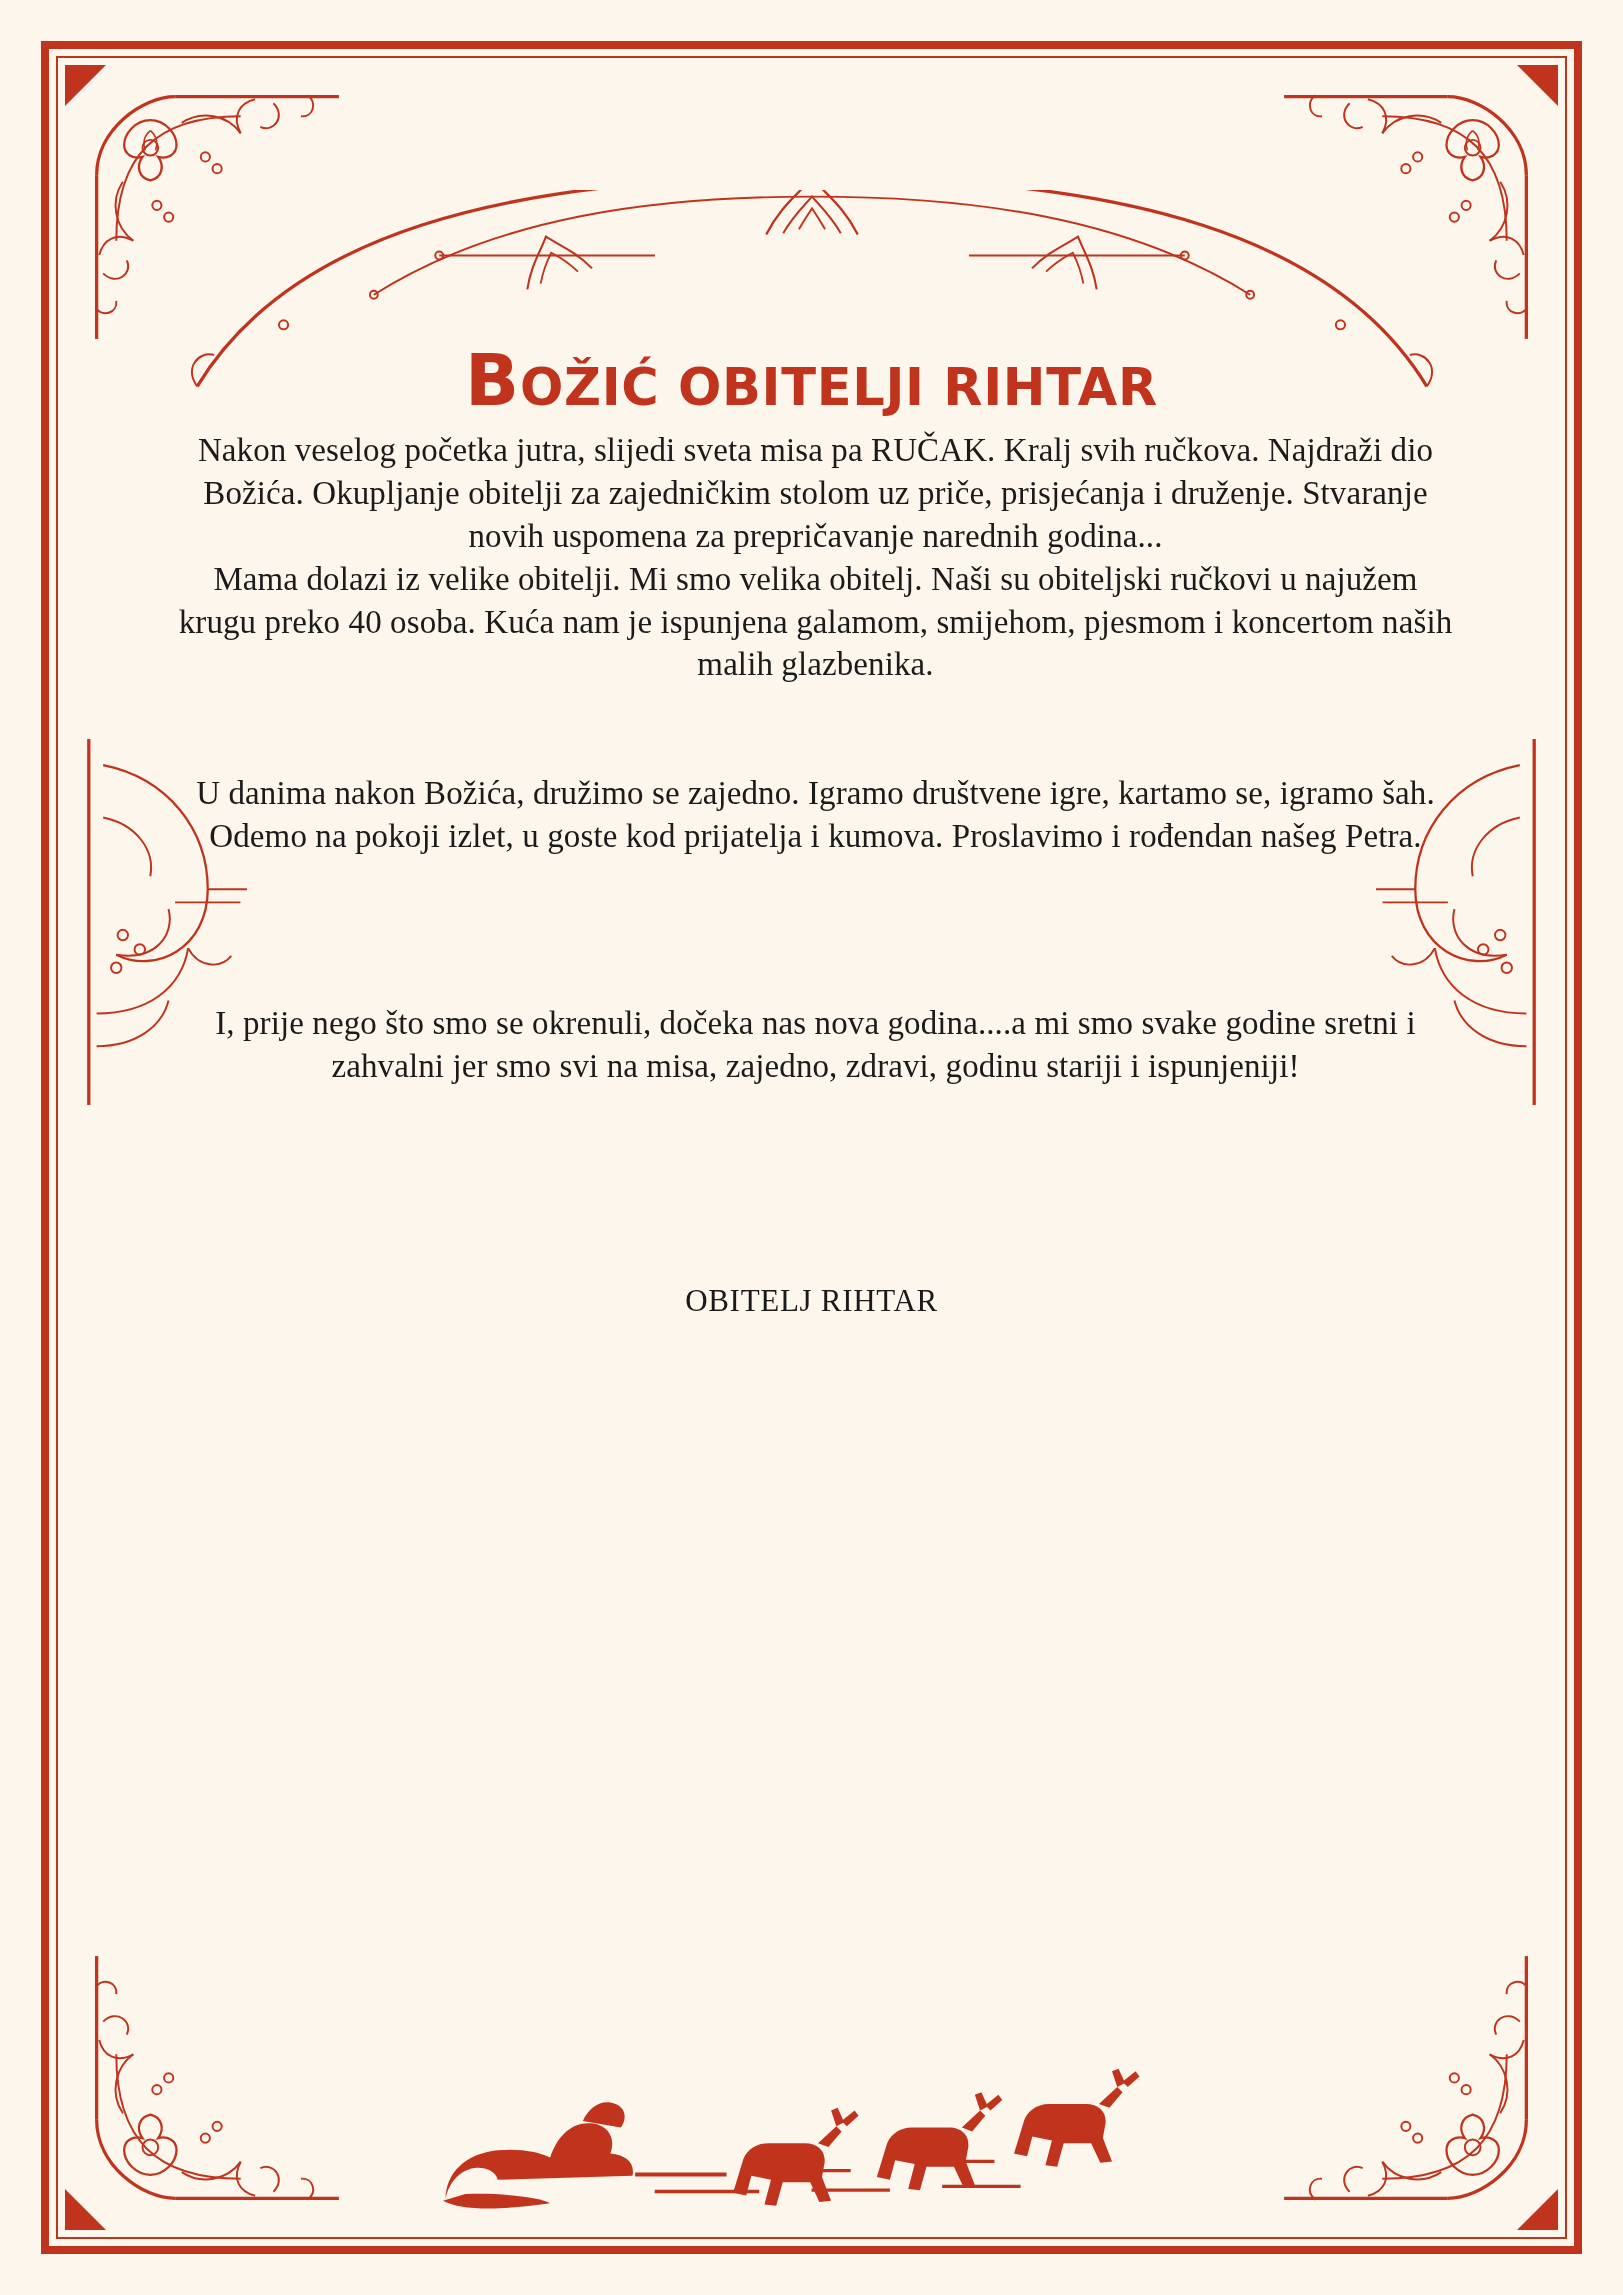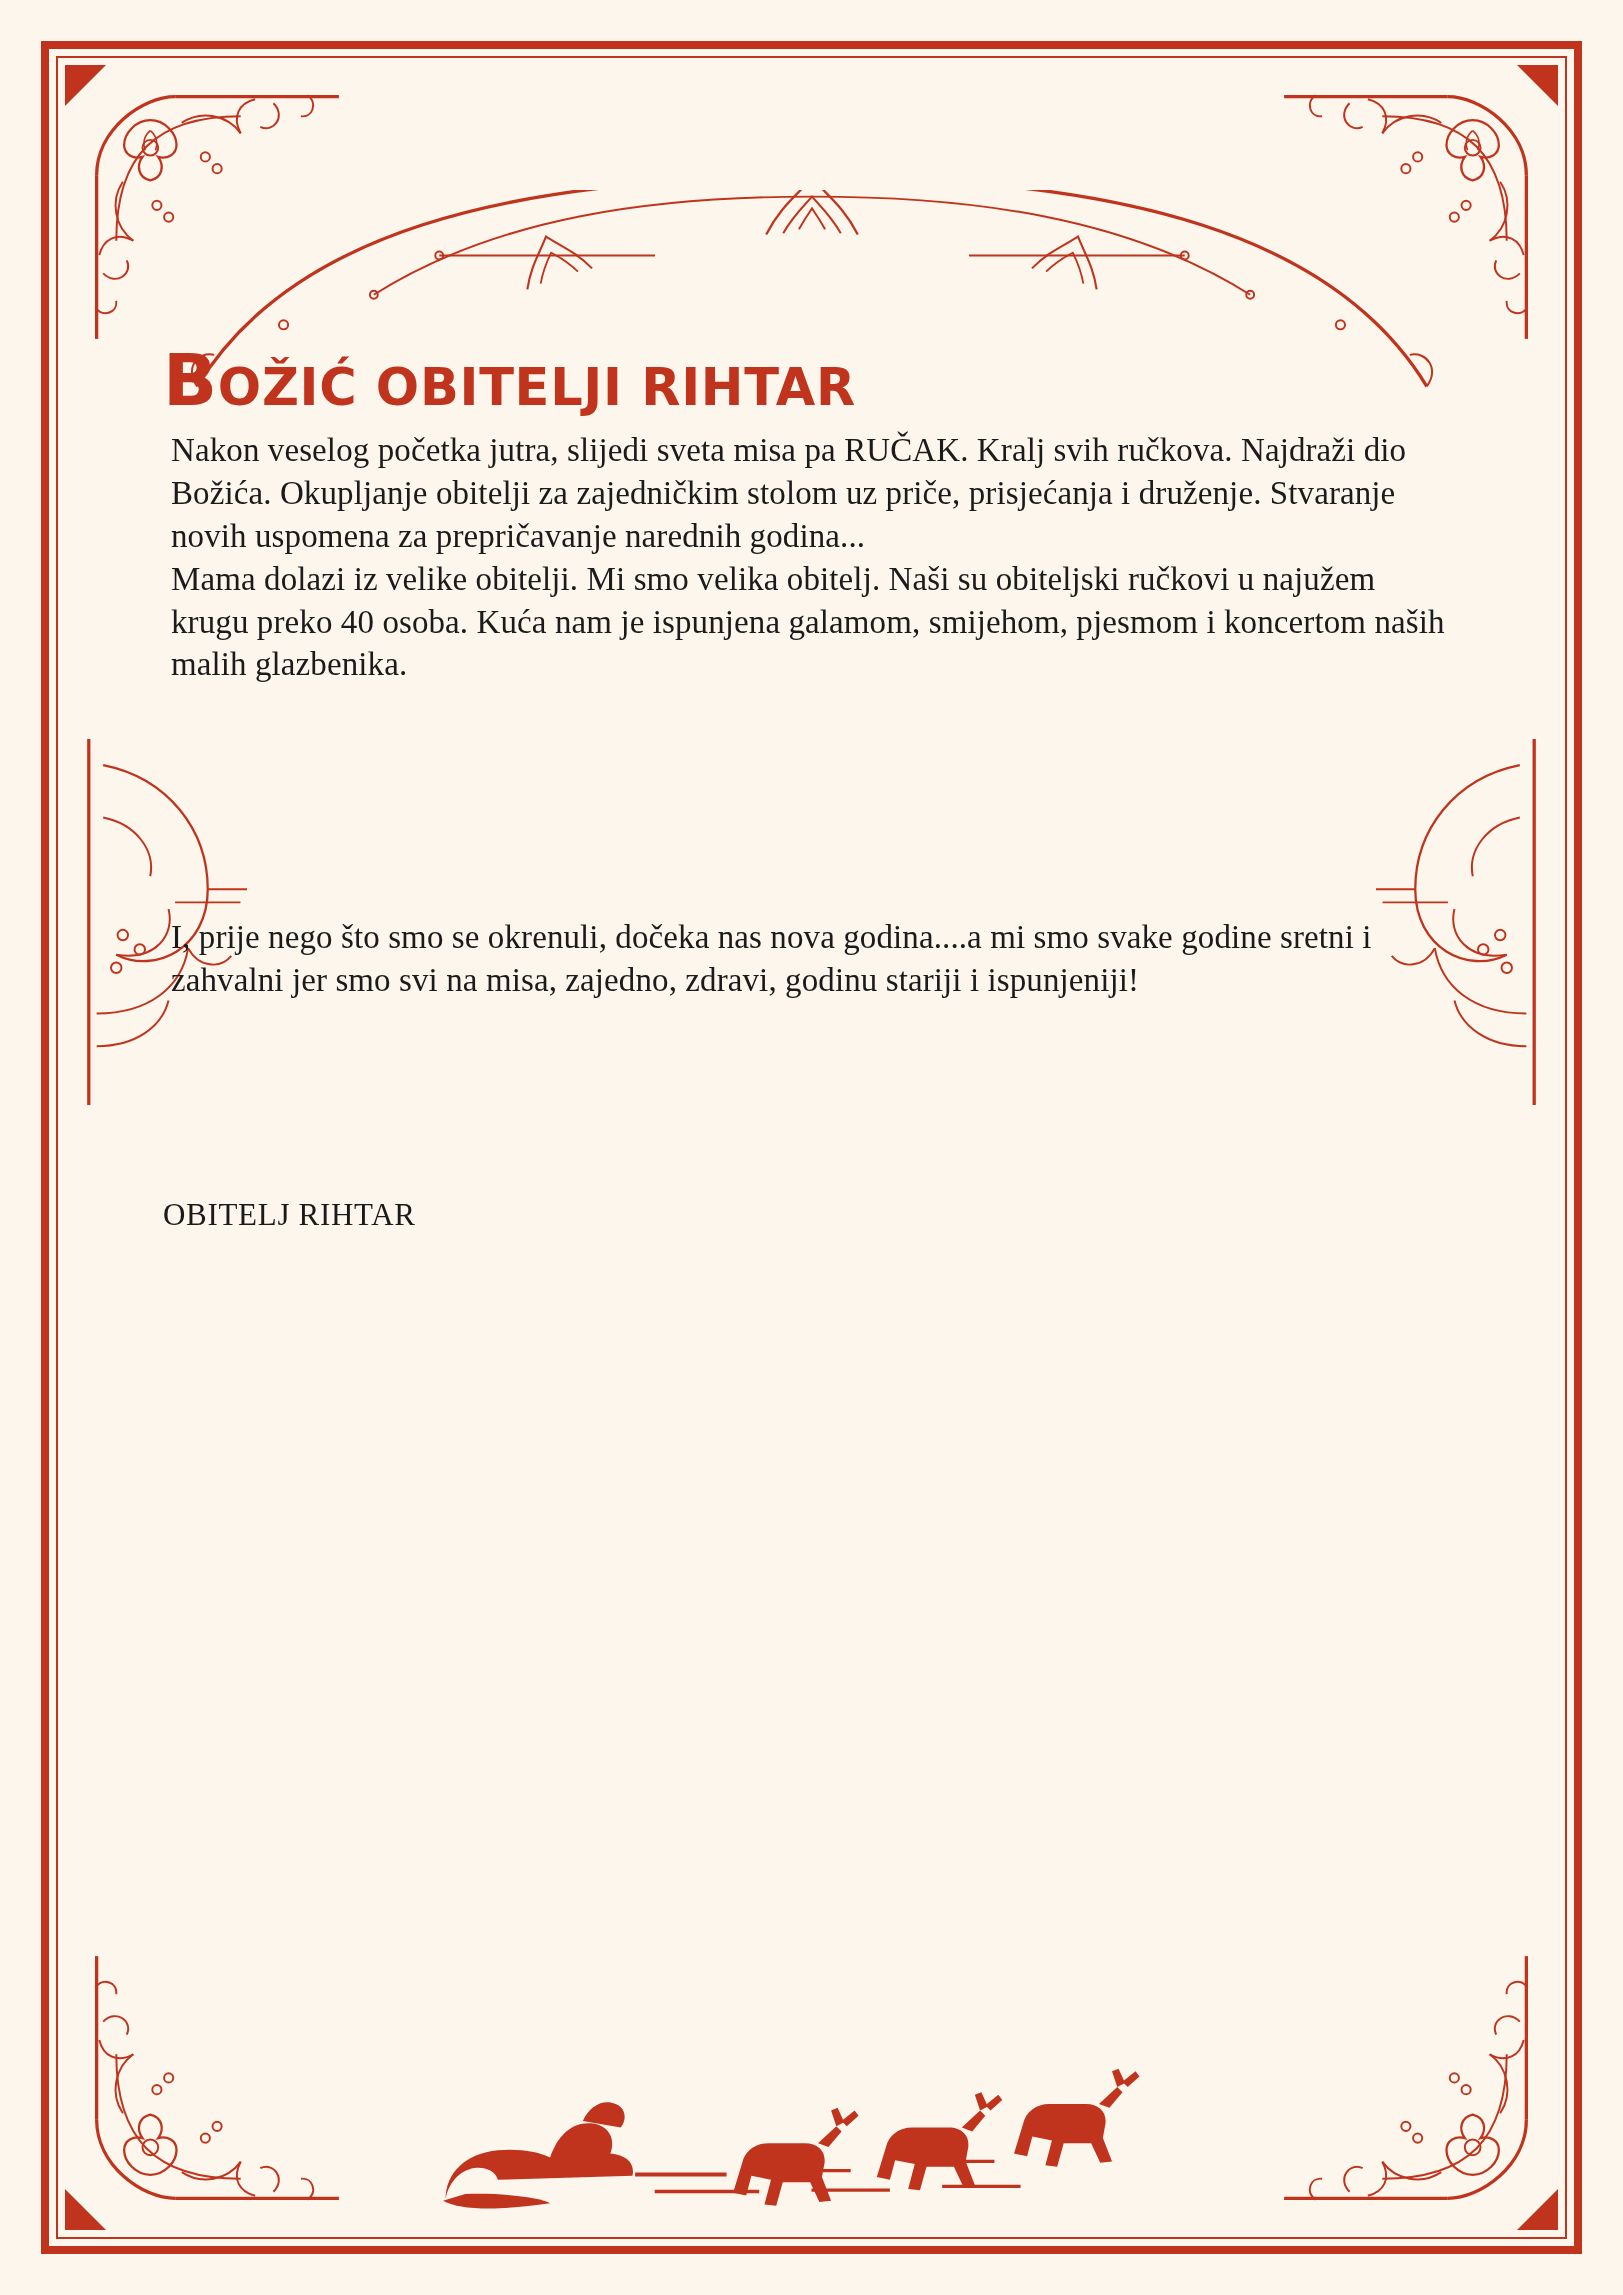--- a/index.html
+++ b/index.html
@@ -87,21 +87,21 @@
   .orn-arch { left: 50%; top: 190px; transform: translateX(-50%); }
 
   .orn-sleigh { left: 419px; bottom: 63px; }
 
   
   .content {
     position: absolute;
     left: 163px;
     right: 163px;
     top: 353px;
-    text-align: left;
+    text-align: center;
   }
   .title {
     font-family: "DejaVu Sans", sans-serif;
     font-weight: bold;
     color: #c0341d;
     font-size: 51px;
     letter-spacing: 0.7px;
     line-height: 1.05;
     margin: 0 0 14.4px 0;
     text-transform: uppercase;
@@ -368,20 +368,21 @@
 
     <h1 class="title">
       <span class="drop">B</span><span>ožić obitelji Rihtar</span>
     </h1>
 
     <p class="para">Nakon veselog početka jutra, slijedi sveta misa pa RUČAK. Kralj svih ručkova.  Najdraži dio Božića. Okupljanje obitelji za zajedničkim stolom uz priče, prisjećanja i druženje. Stvaranje novih uspomena za prepričavanje narednih godina...</p>
     <p class="para">Mama dolazi iz velike obitelji. Mi smo velika obitelj. Naši su obiteljski ručkovi u najužem krugu preko 40 osoba. Kuća nam je ispunjena galamom, smijehom, pjesmom i koncertom naših malih glazbenika.</p>
 
     <div class="gap-lg"></div>
 
+    <p class="para">U danima nakon Božića, družimo se zajedno. Igramo društvene igre, kartamo se, igramo šah. Odemo na pokoji izlet, u goste kod prijatelja i kumova. Proslavimo i rođendan našeg Petra.</p>
 
     <div class="gap-xxl"></div>
 
     <p class="para">I, prije nego što smo se okrenuli, dočeka nas nova godina....a mi smo svake godine sretni i zahvalni jer smo svi na misa, zajedno, zdravi,  godinu stariji i ispunjeniji!</p>
 
     <div class="gap-xxl"></div>
 
 
     <p class="signature">OBITELJ RIHTAR</p>
   </div>

